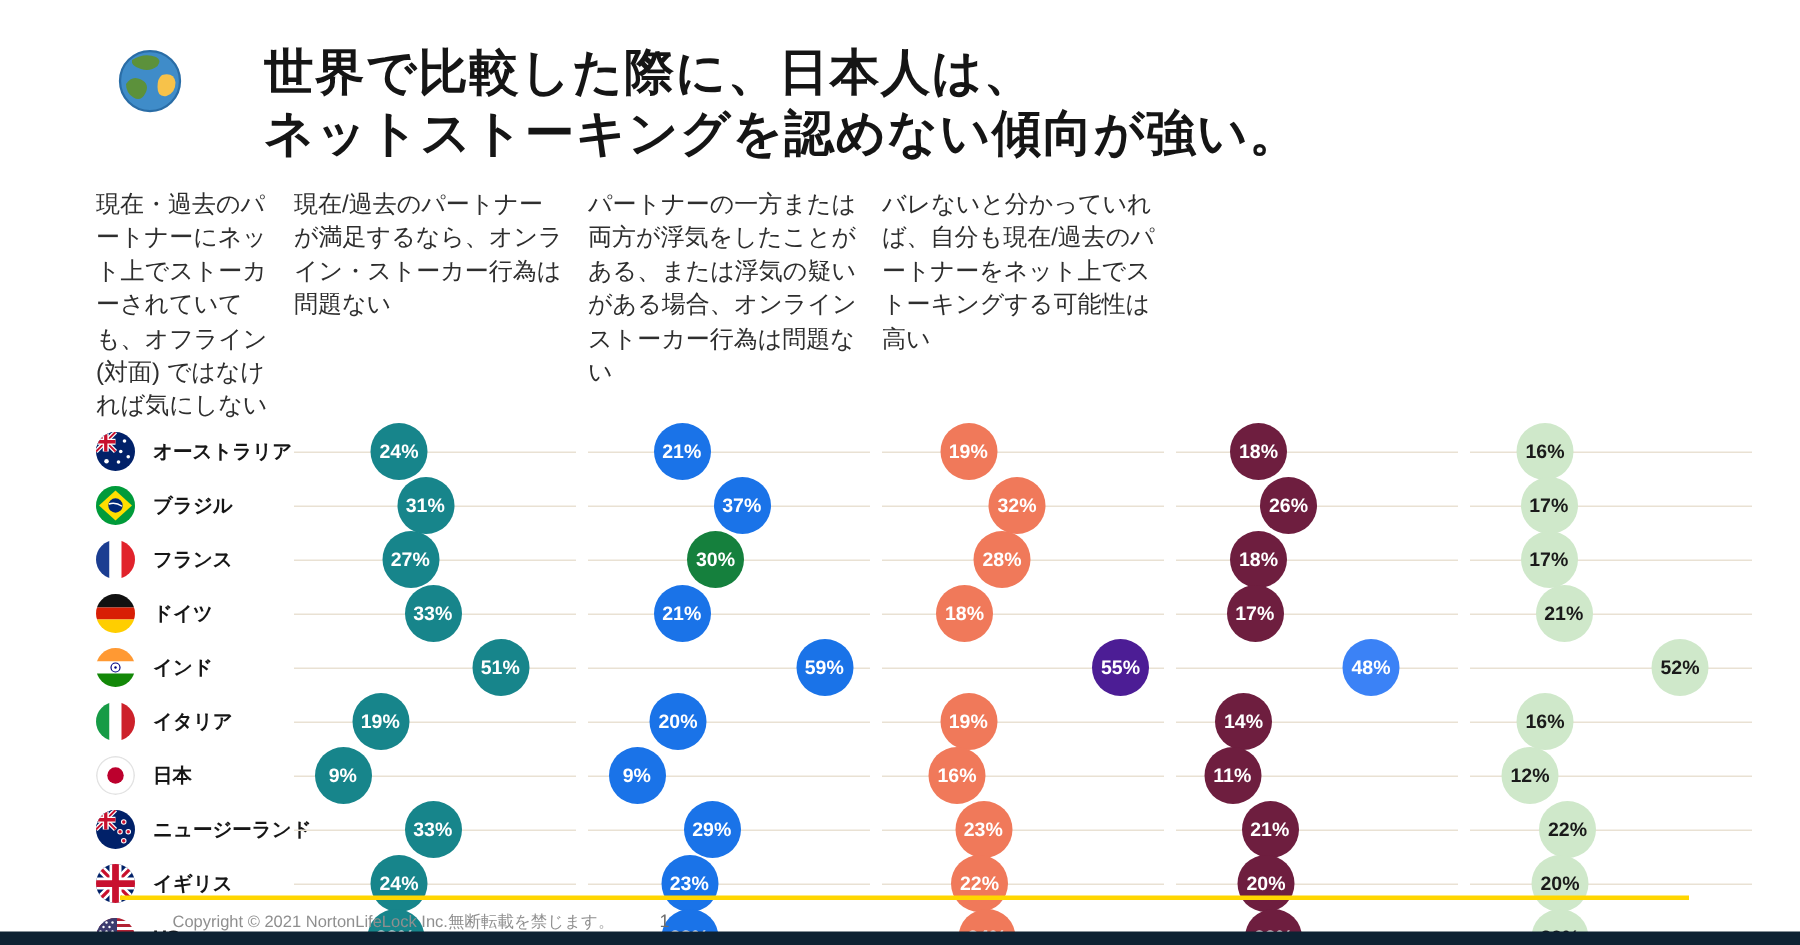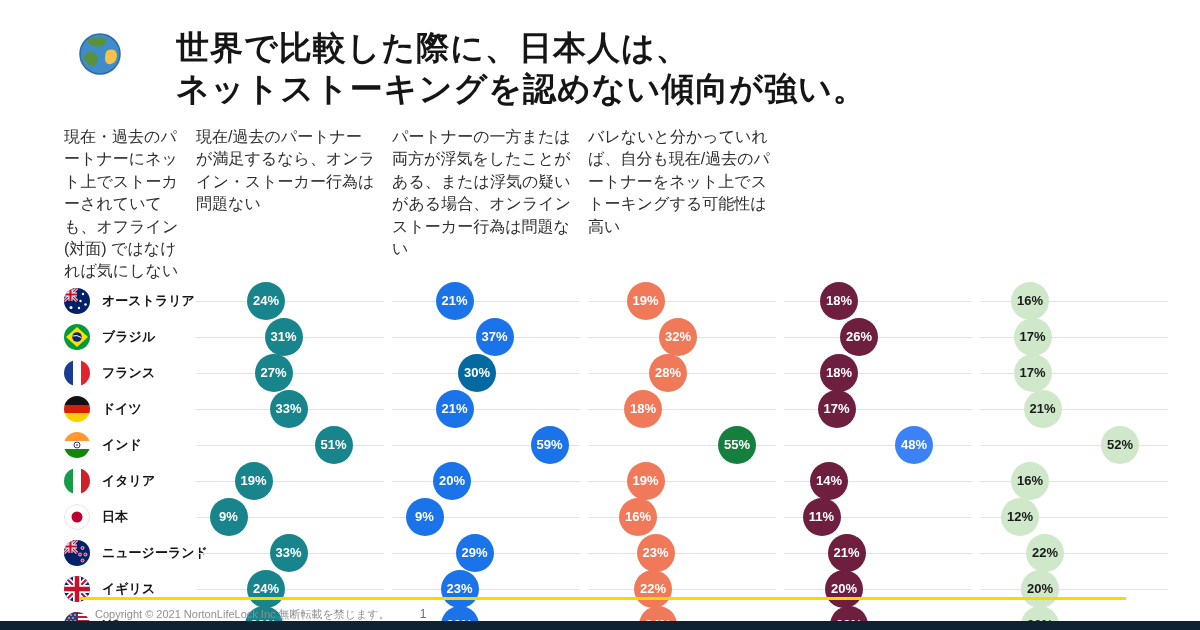--- a/index.html
+++ b/index.html
@@ -31,21 +31,21 @@
     font-size:13px; font-weight:800; }
 
   
   .footer-line { position:absolute; top:597px; left:80px; width:1046px; height:3px; background:#ffd600; }
   .footer-row { position:absolute; top:602px; left:95px; right:46px; height:24px;
     display:flex; align-items:center; justify-content:space-between; }
   .brand { display:flex; align-items:center; gap:7px; }
   .brand-mark { width:24px; height:24px; }
   .brand-name { font-size:23px; font-weight:800; color:#131313; letter-spacing:0.3px; }
   .tm { font-size:8px; color:#131313; align-self:flex-start; margin-top:2px; }
-  .copy { display:flex; align-items:center; gap:30px; }
+  .copy { display:flex; align-items:center; gap:30px;margin-left:20px; }
   .copyright-text { font-size:11px; color:#8f8f8f; }
   .page-number { font-size:12px; color:#6e6e6e; }
 
   .bottom-bar { position:absolute; left:0; bottom:0; width:1200px; height:9px; background:#0e2233; }
 </style>
 </head>
 <body>
 
 <div class="page">
 
@@ -173,21 +173,21 @@
                 </g>
               </svg></span>
             <span class="country-name">フランス</span>
           </div>
           <div class="track-cell">
             <div class="track-line" style="background: rgb(233, 225, 211);"></div>
             <div class="bubble" style="background: rgb(23, 133, 139); color: rgb(255, 255, 255); left: 58.5px;">27%</div>
           </div>
           <div class="track-cell">
             <div class="track-line" style="background: rgb(233, 225, 211);"></div>
-            <div class="bubble" style="background: #0369a1; color: rgb(255, 255, 255); left: 66px;">30%</div>
+            <div class="bubble" style="background: #15803d; color: rgb(255, 255, 255); left: 66px;">30%</div>
           </div>
           <div class="track-cell">
             <div class="track-line" style="background: rgb(233, 225, 211);"></div>
             <div class="bubble" style="background: rgb(240, 121, 90); color: rgb(255, 255, 255); left: 61px;">28%</div>
           </div>
           <div class="track-cell">
             <div class="track-line" style="background: rgb(233, 225, 211);"></div>
             <div class="bubble" style="background: rgb(110, 30, 63); color: rgb(255, 255, 255); left: 36px;">18%</div>
           </div>
           <div class="track-cell">
@@ -253,21 +253,21 @@
           <div class="track-cell">
             <div class="track-line" style="background: rgb(233, 225, 211);"></div>
             <div class="bubble" style="background: rgb(23, 133, 139); color: rgb(255, 255, 255); left: 118.5px;">51%</div>
           </div>
           <div class="track-cell">
             <div class="track-line" style="background: rgb(233, 225, 211);"></div>
             <div class="bubble" style="background: rgb(26, 115, 232); color: rgb(255, 255, 255); left: 138.5px;">59%</div>
           </div>
           <div class="track-cell">
             <div class="track-line" style="background: rgb(233, 225, 211);"></div>
-            <div class="bubble" style="background: #15803d; color: rgb(255, 255, 255); left: 130px;">55%</div>
+            <div class="bubble" style="background: #4c1d95; color: rgb(255, 255, 255); left: 140px;">55%</div>
           </div>
           <div class="track-cell">
             <div class="track-line" style="background: rgb(233, 225, 211);"></div>
             <div class="bubble" style="background: #3b82f6; color: rgb(255, 255, 255); left: 111px;">48%</div>
           </div>
           <div class="track-cell">
             <div class="track-line" style="background: rgb(233, 225, 211);"></div>
             <div class="bubble" style="background: rgb(207, 232, 202); color: rgb(26, 26, 26); left: 121px;">52%</div>
           </div>
         </div>

